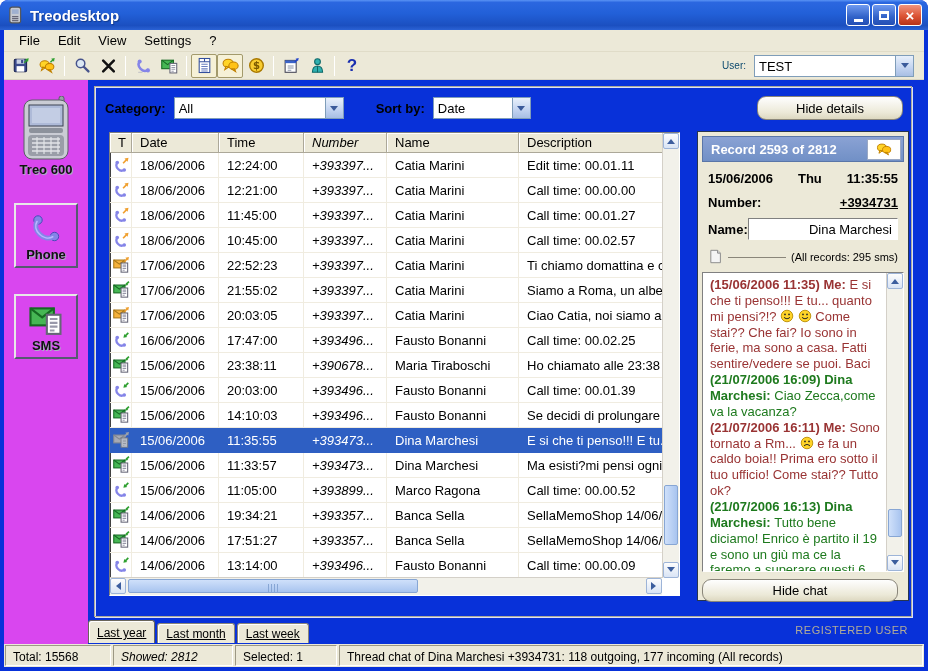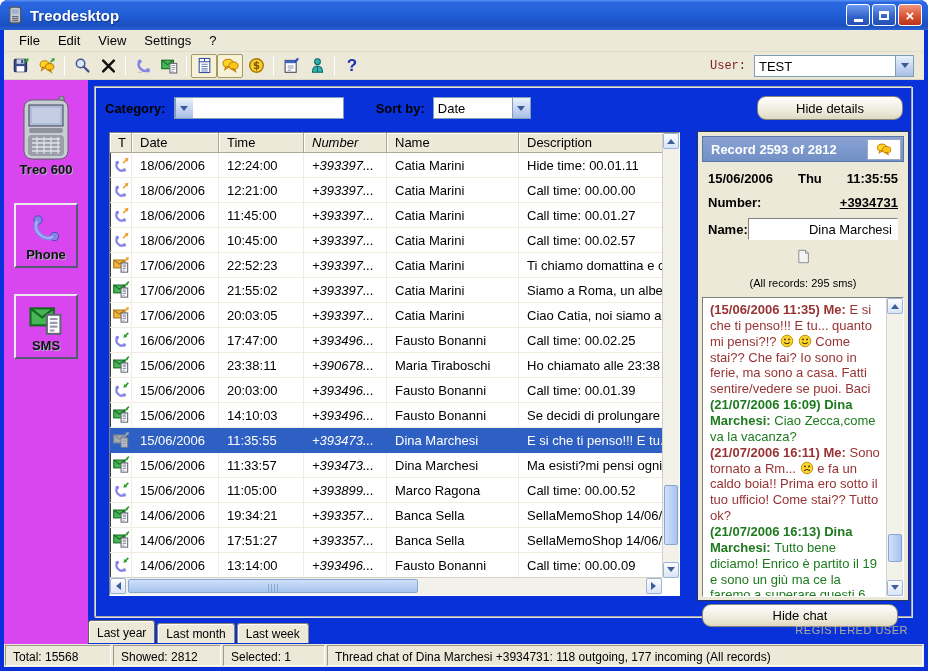--- a/index.html
+++ b/index.html
@@ -30,21 +30,21 @@
   .menu-item { padding:2px 9px; cursor:default; }
   .toolbar { position:absolute; left:4px; top:52px; width:920px; height:28px; background:#ece9d8;
     display:flex; align-items:center; padding-left:4px; border-bottom:1px solid #d8d4c0; }
   .tb-btn { width:26px; height:24px; display:flex; align-items:center; justify-content:center;
     border:1px solid transparent; border-radius:2px; }
   .tb-btn.active { background:#f6f1d7; border:1px solid #a39a6c; }
   .tb-sep { width:1px; height:20px; background:#b8b49e; border-right:1px solid #fff; margin:0 4px; }
   .icon16 { width:17px; height:17px; }
   .tb-glyph.help { color:#1a2fb0; font-weight:bold; font-size:17px; }
   .user-area { margin-left:auto; display:flex; align-items:center; gap:8px; padding-right:10px; }
-  .user-label { font-size:12px; color:#7f1d1d;font-family:Liberation Mono, monospace; }
+  .user-label { font-size:10px; color:#0c4a6e; }
 
   
   .combo { background:#fff; border:1px solid #7f9db9; height:22px; display:flex; align-items:stretch; }
   .combo-text { flex:1; padding:3px 4px 0 4px; white-space:nowrap; overflow:hidden; }
   .combo-btn { width:18px; background:linear-gradient(180deg,#e8f0fb,#c2d3f0 60%,#a8bfe4);
     border-left:1px solid #7f9db9; display:flex; align-items:center; justify-content:center; }
   .arr-down { width:0; height:0; border:4px solid transparent; border-top:5px solid #3a5a9a; margin-top:4px; }
 
   
   .sidebar { position:absolute; left:4px; top:80px; width:84px; height:565px; background:#d946ef; }
@@ -107,47 +107,47 @@
   .rec-title { color:#fff; font-weight:bold; flex:1; font-size:13px; }
   .rec-chat-btn { width:34px; height:21px; background:#fff; border:1px solid #9aa8c4;
     display:flex; align-items:center; justify-content:center; }
   .rec-chat-btn svg { width:18px; height:15px; }
   .info-row { display:flex; padding:9px 6px 0 6px; font-weight:bold; }
   .info-row .mid { flex:1; text-align:center; }
   .info-row .right { margin-left:auto;text-decoration:underline; }
   .name-row { display:flex; align-items:center; padding:8px 6px 0 6px; }
   .name-field { margin-left:auto; width:150px; height:22px; background:#fff;
     border:1px solid; border-color:#808080 #fff #fff #808080; text-align:right; padding:3px 5px 0 0; }
-  .allrec-row { display:flex; align-items:center; gap:5px; padding:9px 6px 4px 6px; font-size:11px;flex-direction:column; }
+  .allrec-row { display:flex; align-items:center; gap:5px; padding:9px 6px 4px 6px; font-size:11px; }
   .allrec-row svg { width:15px; height:15px; }
   .allrec-line { flex:1; border-top:1px solid #8a867a; margin-top:2px; }
 
   .chat-box { position:relative; margin-top:4px; height:300px; background:#fff;
     border:1px solid; border-color:#808080 #fff #fff #808080; overflow:hidden; }
   .chat-text { position:absolute; left:0; top:0; width:182px; height:300px; overflow:hidden;
     padding:4px 2px 0 7px; line-height:1.22; font-size:13px; }
   .chat-vscroll { position:absolute; right:0; top:0; width:17px; height:298px; background:#f2f1ea;
     border-left:1px solid #d4d0c8; }
   .msg b { font-weight:bold; }
   .smiley { width:14px; height:14px; vertical-align:-2px; }
   .hide-chat-btn { width:196px; height:23px; margin-top:7px; padding-top:3px; }
 
   
-  .tabs { position:absolute; left:88px; top:620px; display:flex; align-items:flex-end; }
+  .tabs { position:absolute; left:88px; top:620px; display:flex; align-items:flex-end;text-decoration:underline; }
   .tab { background:#ece9d8; border:1px solid #8a867a; border-bottom:none; border-radius:3px 3px 0 0;
     padding:3px 8px 4px 8px; font-size:12px; margin-right:2px; height:20px;
     box-shadow:inset 1px 1px 0 #fff; }
   .tab.active { height:23px; padding-top:5px; border-color:#6a665a; }
   .registered { position:absolute; right:20px; top:624px; color:#b2ac97; font-size:11px; letter-spacing:.5px; }
 
   .statusbar { position:absolute; left:4px; top:644px; width:920px; height:23px; background:#ece9d8;
     display:flex; font-size:12px; }
   .status-cell { border:1px solid; border-color:#9c9884 #fff #fff #9c9884; margin:1px;
     padding:4px 0 0 7px; white-space:nowrap; overflow:hidden; }
-  .sc-total{width:106px;} .sc-showed{width:108px;} .sc-selected{width:102px;} .sc-thread{flex:1;}
+  .sc-total{width:106px;} .sc-showed{width:120px;font-style:italic;} .sc-selected{width:102px;} .sc-thread{flex:1;}
 
   .defs { position:absolute; width:0; height:0; overflow:hidden; }
 </style>
 </head>
 <body>
 
 <svg class="defs">
   <defs>
     <symbol id="i-phone" viewBox="0 0 16 16">
       <circle cx="4.4" cy="4.2" r="1.9" fill="#8585e8"></circle>
@@ -404,20 +404,21 @@
         </svg>
       <div class="side-label">SMS</div>
     </div>
   </div>
 
   <div class="main-panel">
 
     <div class="filter-row">
       <span class="filter-label">Category:</span>
       <div class="combo cat-combo">
+        <div class="combo-text">All</div>
         <div class="combo-btn">
             <div class="arr-down"></div>
           </div>
       </div>
       <span class="filter-label" style="margin-left:24px">Sort by:</span>
       <div class="combo sort-combo" style="margin-left:0">
         <div class="combo-text">Date</div>
         <div class="combo-btn">
             <div class="arr-down"></div>
           </div>
@@ -437,21 +438,21 @@
         </div>
       <div class="tbody">
           <div class="tr">
             <div class="td c0"><svg viewBox="0 0 16 16" class="icon16">
                 <use href="#i-call-out"></use>
               </svg></div>
             <div class="td c1">18/06/2006</div>
             <div class="td c2">12:24:00</div>
             <div class="td c3">+393397...</div>
             <div class="td c4">Catia Marini</div>
-            <div class="td c5">Hide time: 00.01.11</div>
+            <div class="td c5">Edit time: 00.01.11</div>
           </div>
           <div class="tr">
             <div class="td c0"><svg viewBox="0 0 16 16" class="icon16">
                 <use href="#i-call-out"></use>
               </svg></div>
             <div class="td c1">18/06/2006</div>
             <div class="td c2">12:21:00</div>
             <div class="td c3">+393397...</div>
             <div class="td c4">Catia Marini</div>
             <div class="td c5">Call time: 00.00.00</div>

